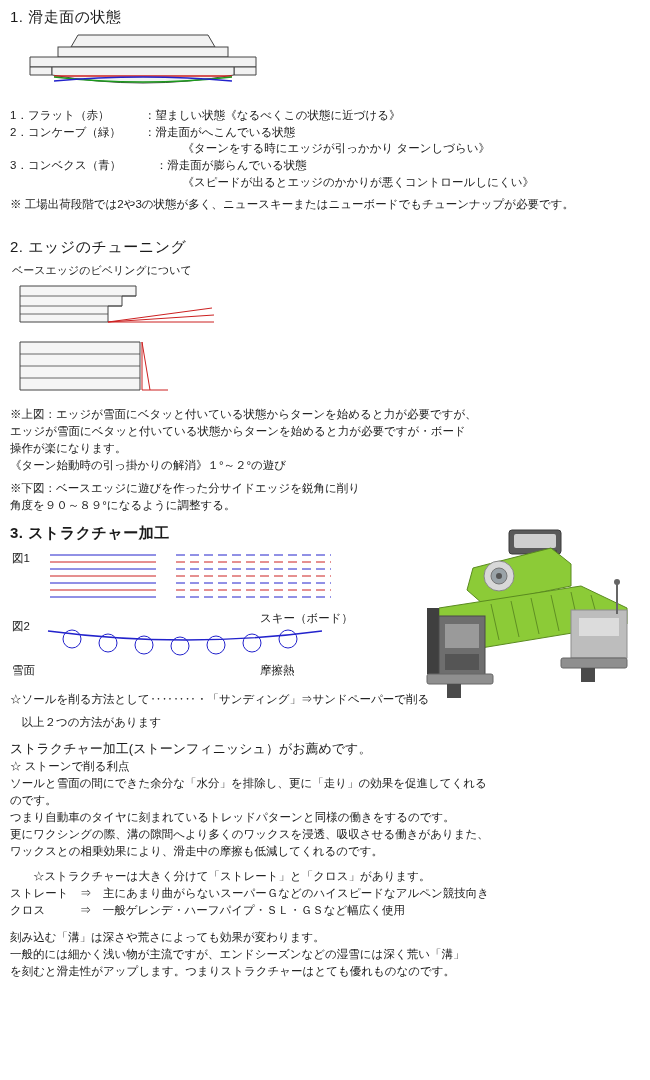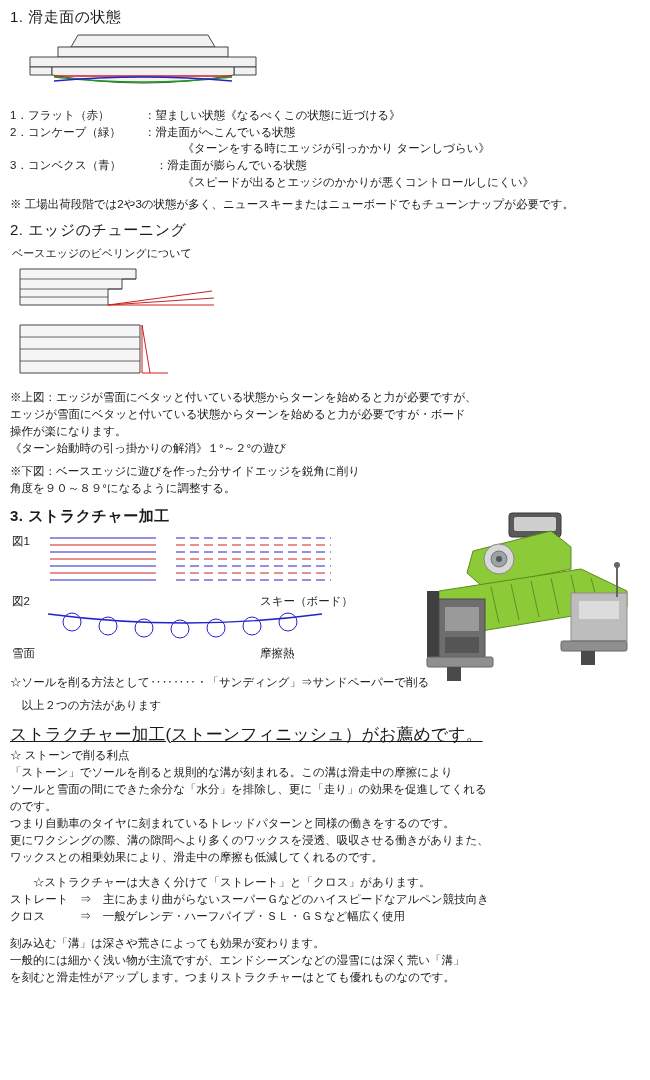--- a/index.html
+++ b/index.html
@@ -112,21 +112,21 @@
   <div>
     <div class="list-line">1．フラット（赤）　　　：望ましい状態《なるべくこの状態に近づける》</div>
     <div class="list-line">2．コンケーブ（緑）　　：滑走面がへこんでいる状態</div>
     <div class="list-line">　　　　　　　　　　　　　　　《ターンをする時にエッジが引っかかり ターンしづらい》</div>
     <div class="list-line">3．コンベクス（青）　　　：滑走面が膨らんでいる状態</div>
     <div class="list-line">　　　　　　　　　　　　　　　《スピードが出るとエッジのかかりが悪くコントロールしにくい》</div>
   </div>
 
   <div class="note">※ 工場出荷段階では2や3の状態が多く、ニュースキーまたはニューボードでもチューンナップが必要です。</div>
 
-  <h2 class="section" style="margin-top:7px;">2. エッジのチューニング</h2>
+  <h2 class="section" style="margin-top:24px;">2. エッジのチューニング</h2>
   <div class="sub-note">ベースエッジのビベリングについて</div>
 
   <div class="fig2a">
     <svg width="200" height="52" viewBox="0 0 200 52">
 
       <polygon points="2,2 118,2 118,12 104,12 104,22 90,22 90,38 2,38" fill="#f5f5f5" stroke="#444" stroke-width="1"></polygon>
       <line x1="2" y1="12" x2="118" y2="12" stroke="#444" stroke-width="0.8"></line>
       <line x1="2" y1="22" x2="104" y2="22" stroke="#444" stroke-width="0.8"></line>
       <line x1="2" y1="30" x2="90" y2="30" stroke="#444" stroke-width="0.8"></line>
 
@@ -228,21 +228,21 @@
         </g>
         <g stroke="#cc2020" stroke-width="1" stroke-dasharray="9 5">
           <line x1="130" y1="13" x2="285" y2="13"></line>
           <line x1="130" y1="27" x2="285" y2="27"></line>
           <line x1="130" y1="41" x2="285" y2="41"></line>
         </g>
       </svg>
     </div>
 
     <div style="position:relative; height:52px;">
-      <span class="fig3-label" style="position:absolute; left:2px; top:0;">図2</span>
+      <span class="fig3-label" style="position:absolute; left:2px; top:8px;">図2</span>
       <span class="fig3-label" style="position:absolute; left:250px; top:0;">スキー（ボード）</span>
       <svg width="280" height="40" viewBox="0 0 280 40" style="position:absolute; left:36px; top:14px;">
 
         <path d="M2,6 Q140,24 276,6" fill="none" stroke="#2222cc" stroke-width="1.4"></path>
 
         <g fill="none" stroke="#2222cc" stroke-width="1">
           <circle cx="26" cy="14" r="9"></circle>
           <circle cx="62" cy="18" r="9"></circle>
           <circle cx="98" cy="20" r="9"></circle>
           <circle cx="134" cy="21" r="9"></circle>
@@ -257,23 +257,22 @@
       <span class="fig3-label" style="position:absolute; left:2px; top:0;">雪面</span>
       <span class="fig3-label" style="position:absolute; left:250px; top:0;">摩擦熱</span>
     </div>
 
     <div style="margin-top:8px;">
       <div class="block-text">☆ソールを削る方法として‥‥‥‥・「サンディング」⇒サンドペーパーで削る</div>
       <div class="block-text" style="margin-top:6px;">　以上２つの方法があります</div>
     </div>
 
     <div style="margin-top:8px;">
-      <div class="block-text" style="font-size:17px;text-decoration:underline;">ストラクチャー加工(ストーンフィニッシュ）がお薦めです。</div>
+      <div class="block-text" style="font-size:13px;">ストラクチャー加工(ストーンフィニッシュ）がお薦めです。</div>
       <div class="block-text">☆ ストーンで削る利点</div>
-      <div class="block-text">「ストーン」でソールを削ると規則的な溝が刻まれる。この溝は滑走中の摩擦により</div>
       <div class="block-text">ソールと雪面の間にできた余分な「水分」を排除し、更に「走り」の効果を促進してくれる</div>
       <div class="block-text">のです。</div>
       <div class="block-text">つまり自動車のタイヤに刻まれているトレッドパターンと同様の働きをするのです。</div>
       <div class="block-text">更にワクシングの際、溝の隙間へより多くのワックスを浸透、吸収させる働きがありまた、</div>
       <div class="block-text">ワックスとの相乗効果により、滑走中の摩擦も低減してくれるのです。</div>
       <div class="block-text" style="margin-top:8px;">　　☆ストラクチャーは大きく分けて「ストレート」と「クロス」があります。</div>
       <div class="block-text">ストレート　⇒　主にあまり曲がらないスーパーＧなどのハイスピードなアルペン競技向き</div>
       <div class="block-text" style="">クロス　　　⇒　一般ゲレンデ・ハーフパイプ・ＳＬ・ＧＳなど幅広く使用</div>
       <div class="block-text" style="margin-top:10px;">刻み込む「溝」は深さや荒さによっても効果が変わります。</div>
       <div class="block-text">一般的には細かく浅い物が主流ですが、エンドシーズンなどの湿雪には深く荒い「溝」</div>

